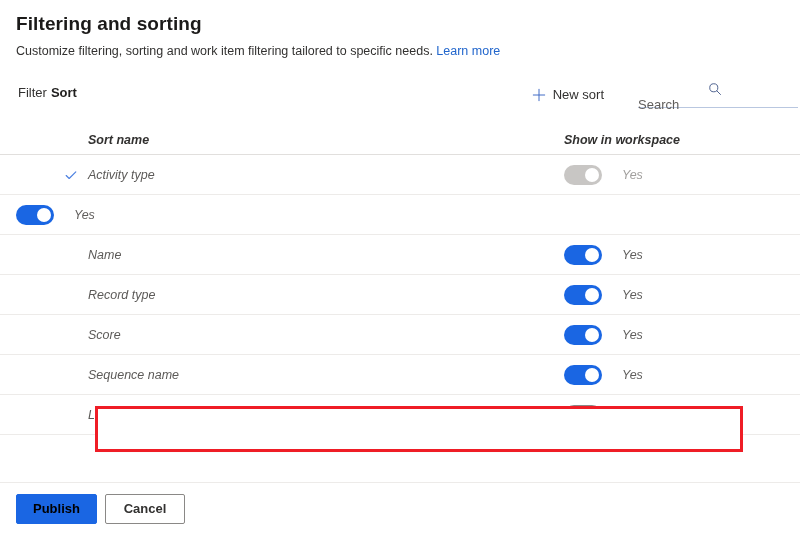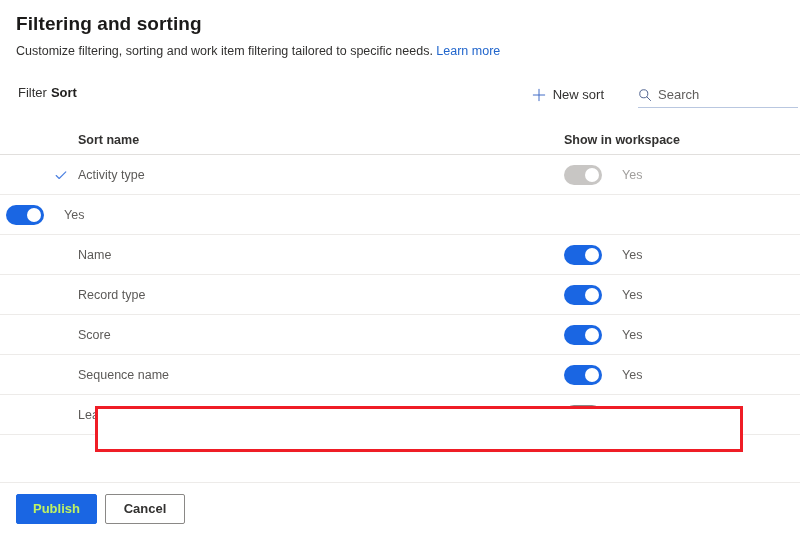--- a/index.html
+++ b/index.html
@@ -87,20 +87,21 @@
 
   .search-wrap {
     position: relative;
     margin-left: 28px;
     width: 160px;
     display: flex;
     align-items: center;
     height: 26px;
     margin-top: 1px;
     border-bottom: 1px solid #b9c7e0;
+    flex-direction: column;
   }
   .search-icon {
     width: 14px; height: 14px;
     color: #4b5f8c;
     margin-right: 6px;
     flex: 0 0 auto;
     display: inline-flex;
   }
   .search-input {
     border: none;
@@ -115,23 +116,24 @@
   }
   .search-input::placeholder { color: #605e5c; }
 
   
   .table { position: relative; margin-top: 6px; }
   .row {
     position: relative;
     display: flex;
     align-items: center;
     height: 40px;
-    padding-left: 6px;
+    padding-left: 16px;
     padding-right: 16px;
     border-bottom: 1px solid #edebe9;
+    font-style: italic;
   }
   .row.header-row {
     height: 30px;
     border-bottom: 1px solid #e1dfdd;
   }
   .col-name {
     flex: 1 1 auto;
     display: flex;
     align-items: center;
     padding-left: 72px;
@@ -255,21 +257,21 @@
     height: 30px;
     min-width: 80px;
     padding: 0 16px;
     border-radius: 2px;
     cursor: pointer;
     line-height: 28px;
   }
   .btn-primary {
     background: #1a66e3;
     border: 1px solid #1a66e3;
-    color: #bef264;
+    color: #000000;
     font-weight: 600;
   }
   .btn-secondary {
     background: #ffffff;
     border: 1px solid #8a8886;
     color: #323130;
     font-weight: 600;
   }
 </style>
 </head>

